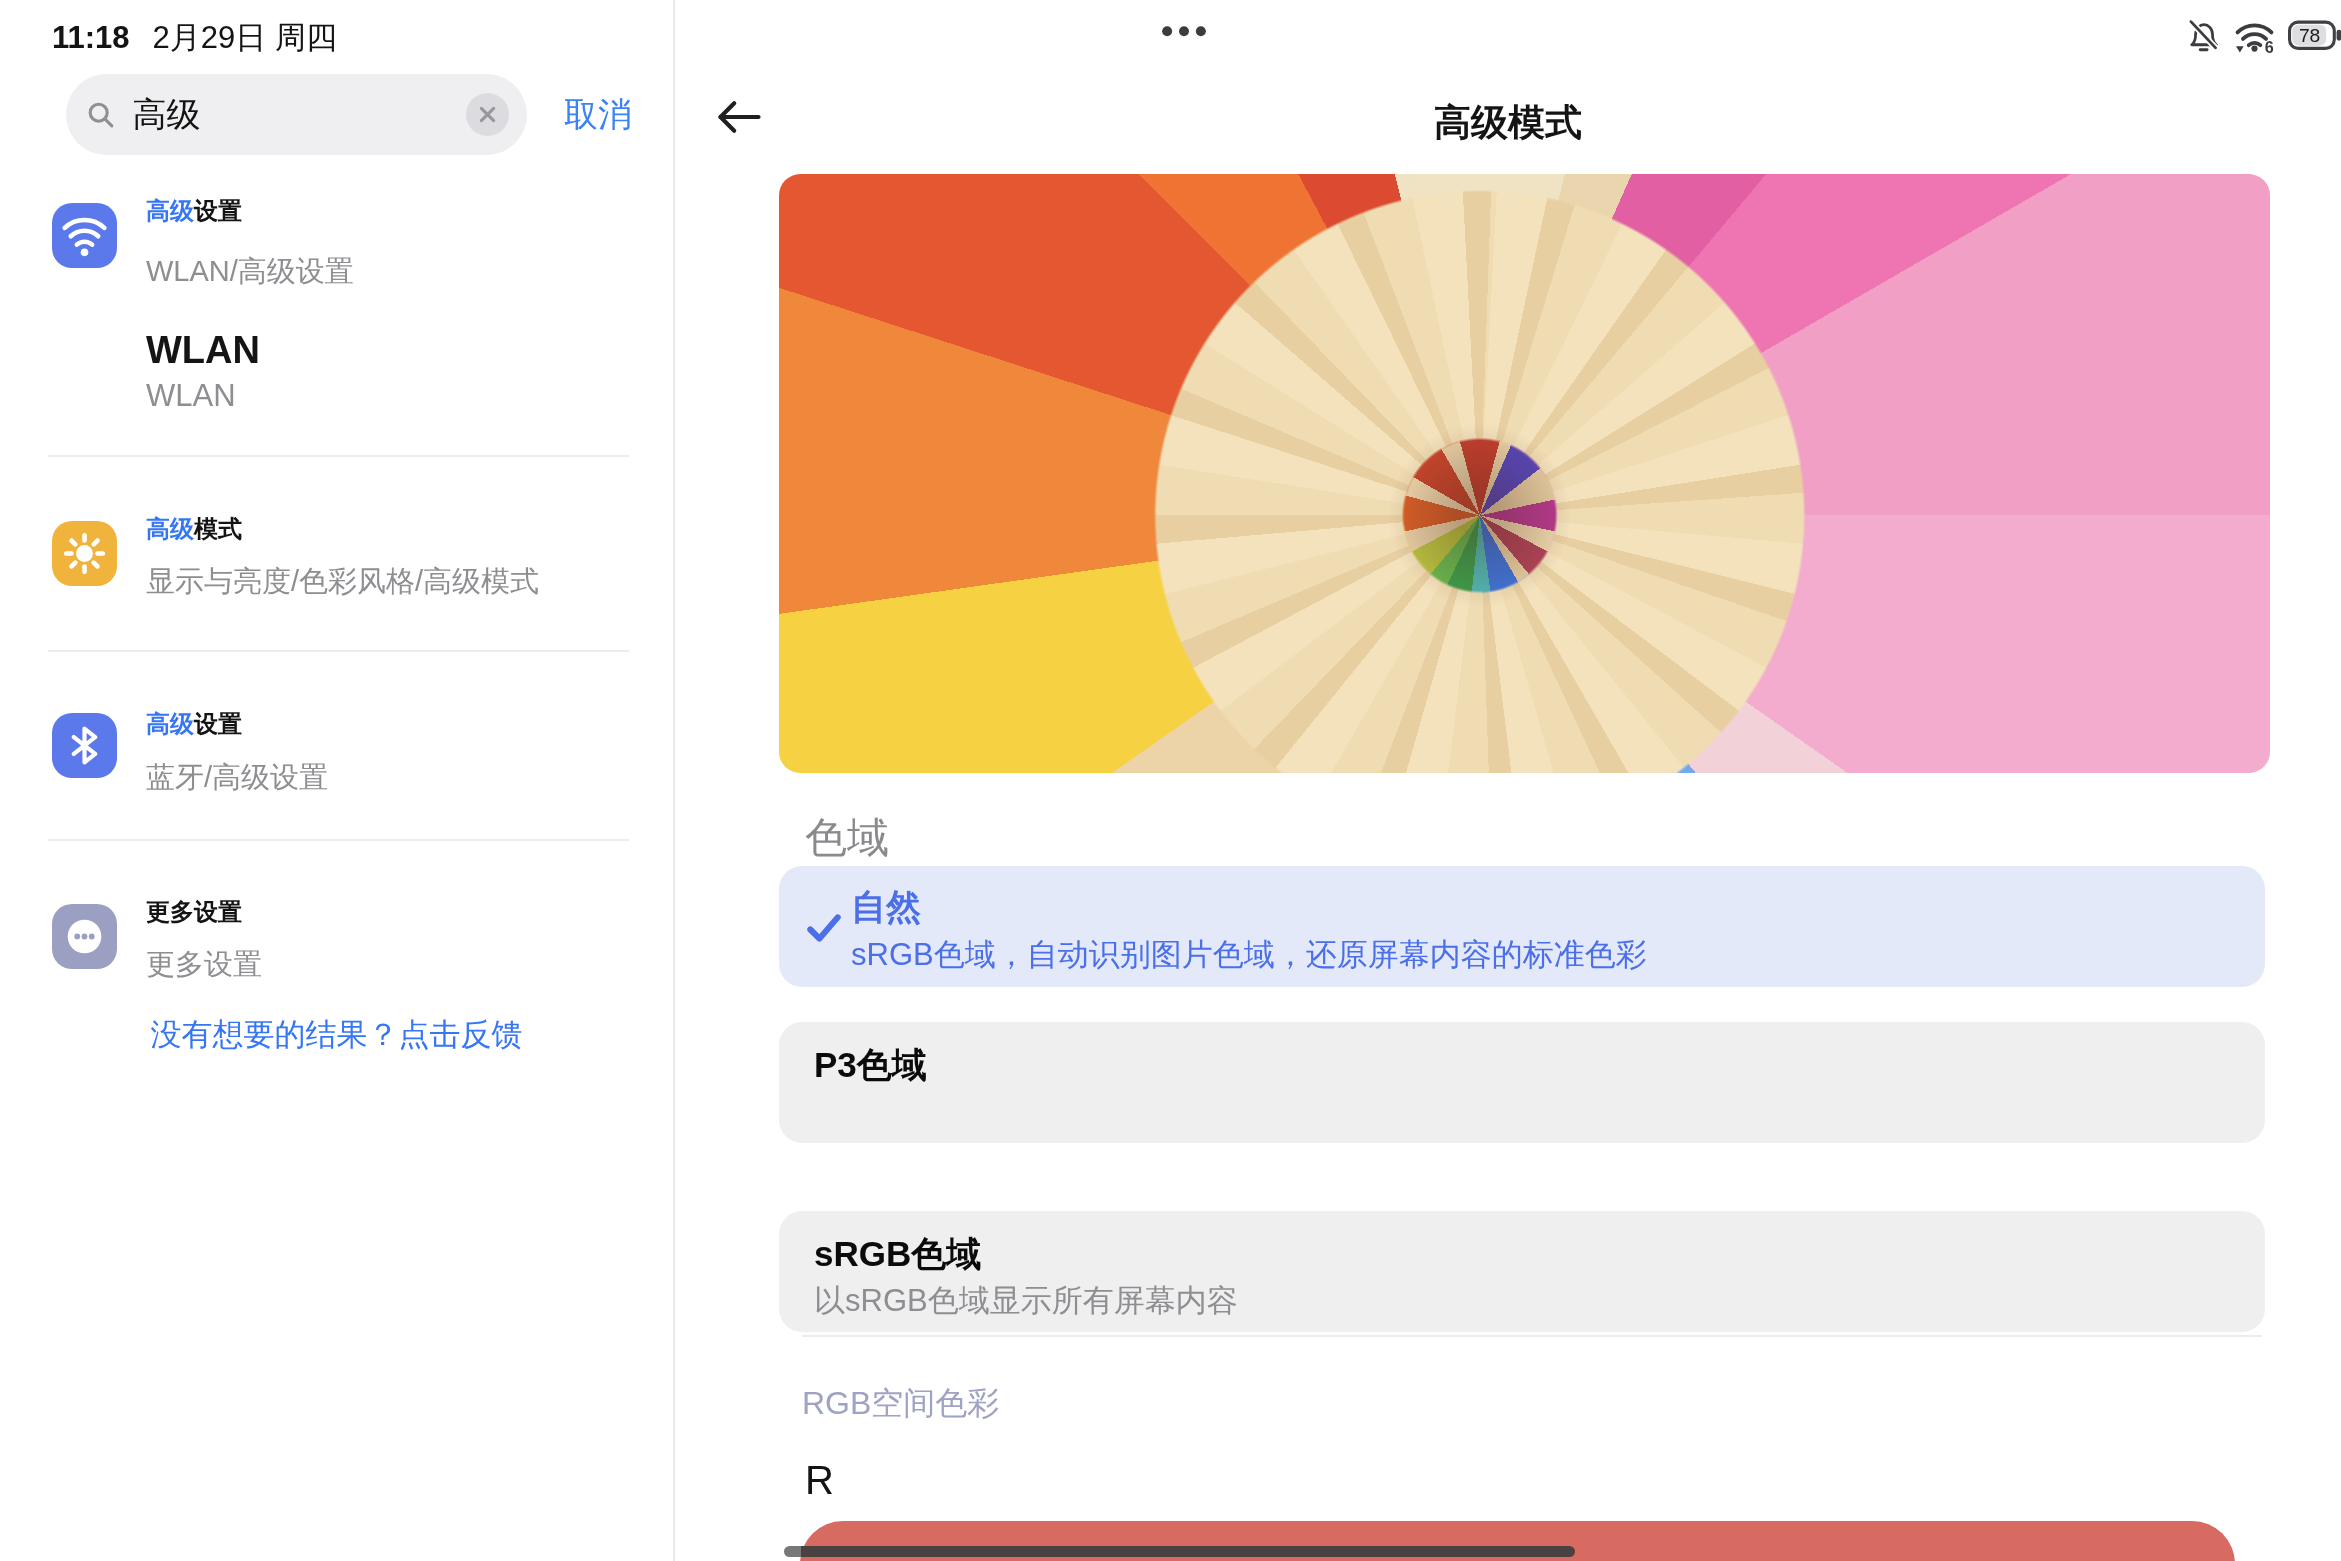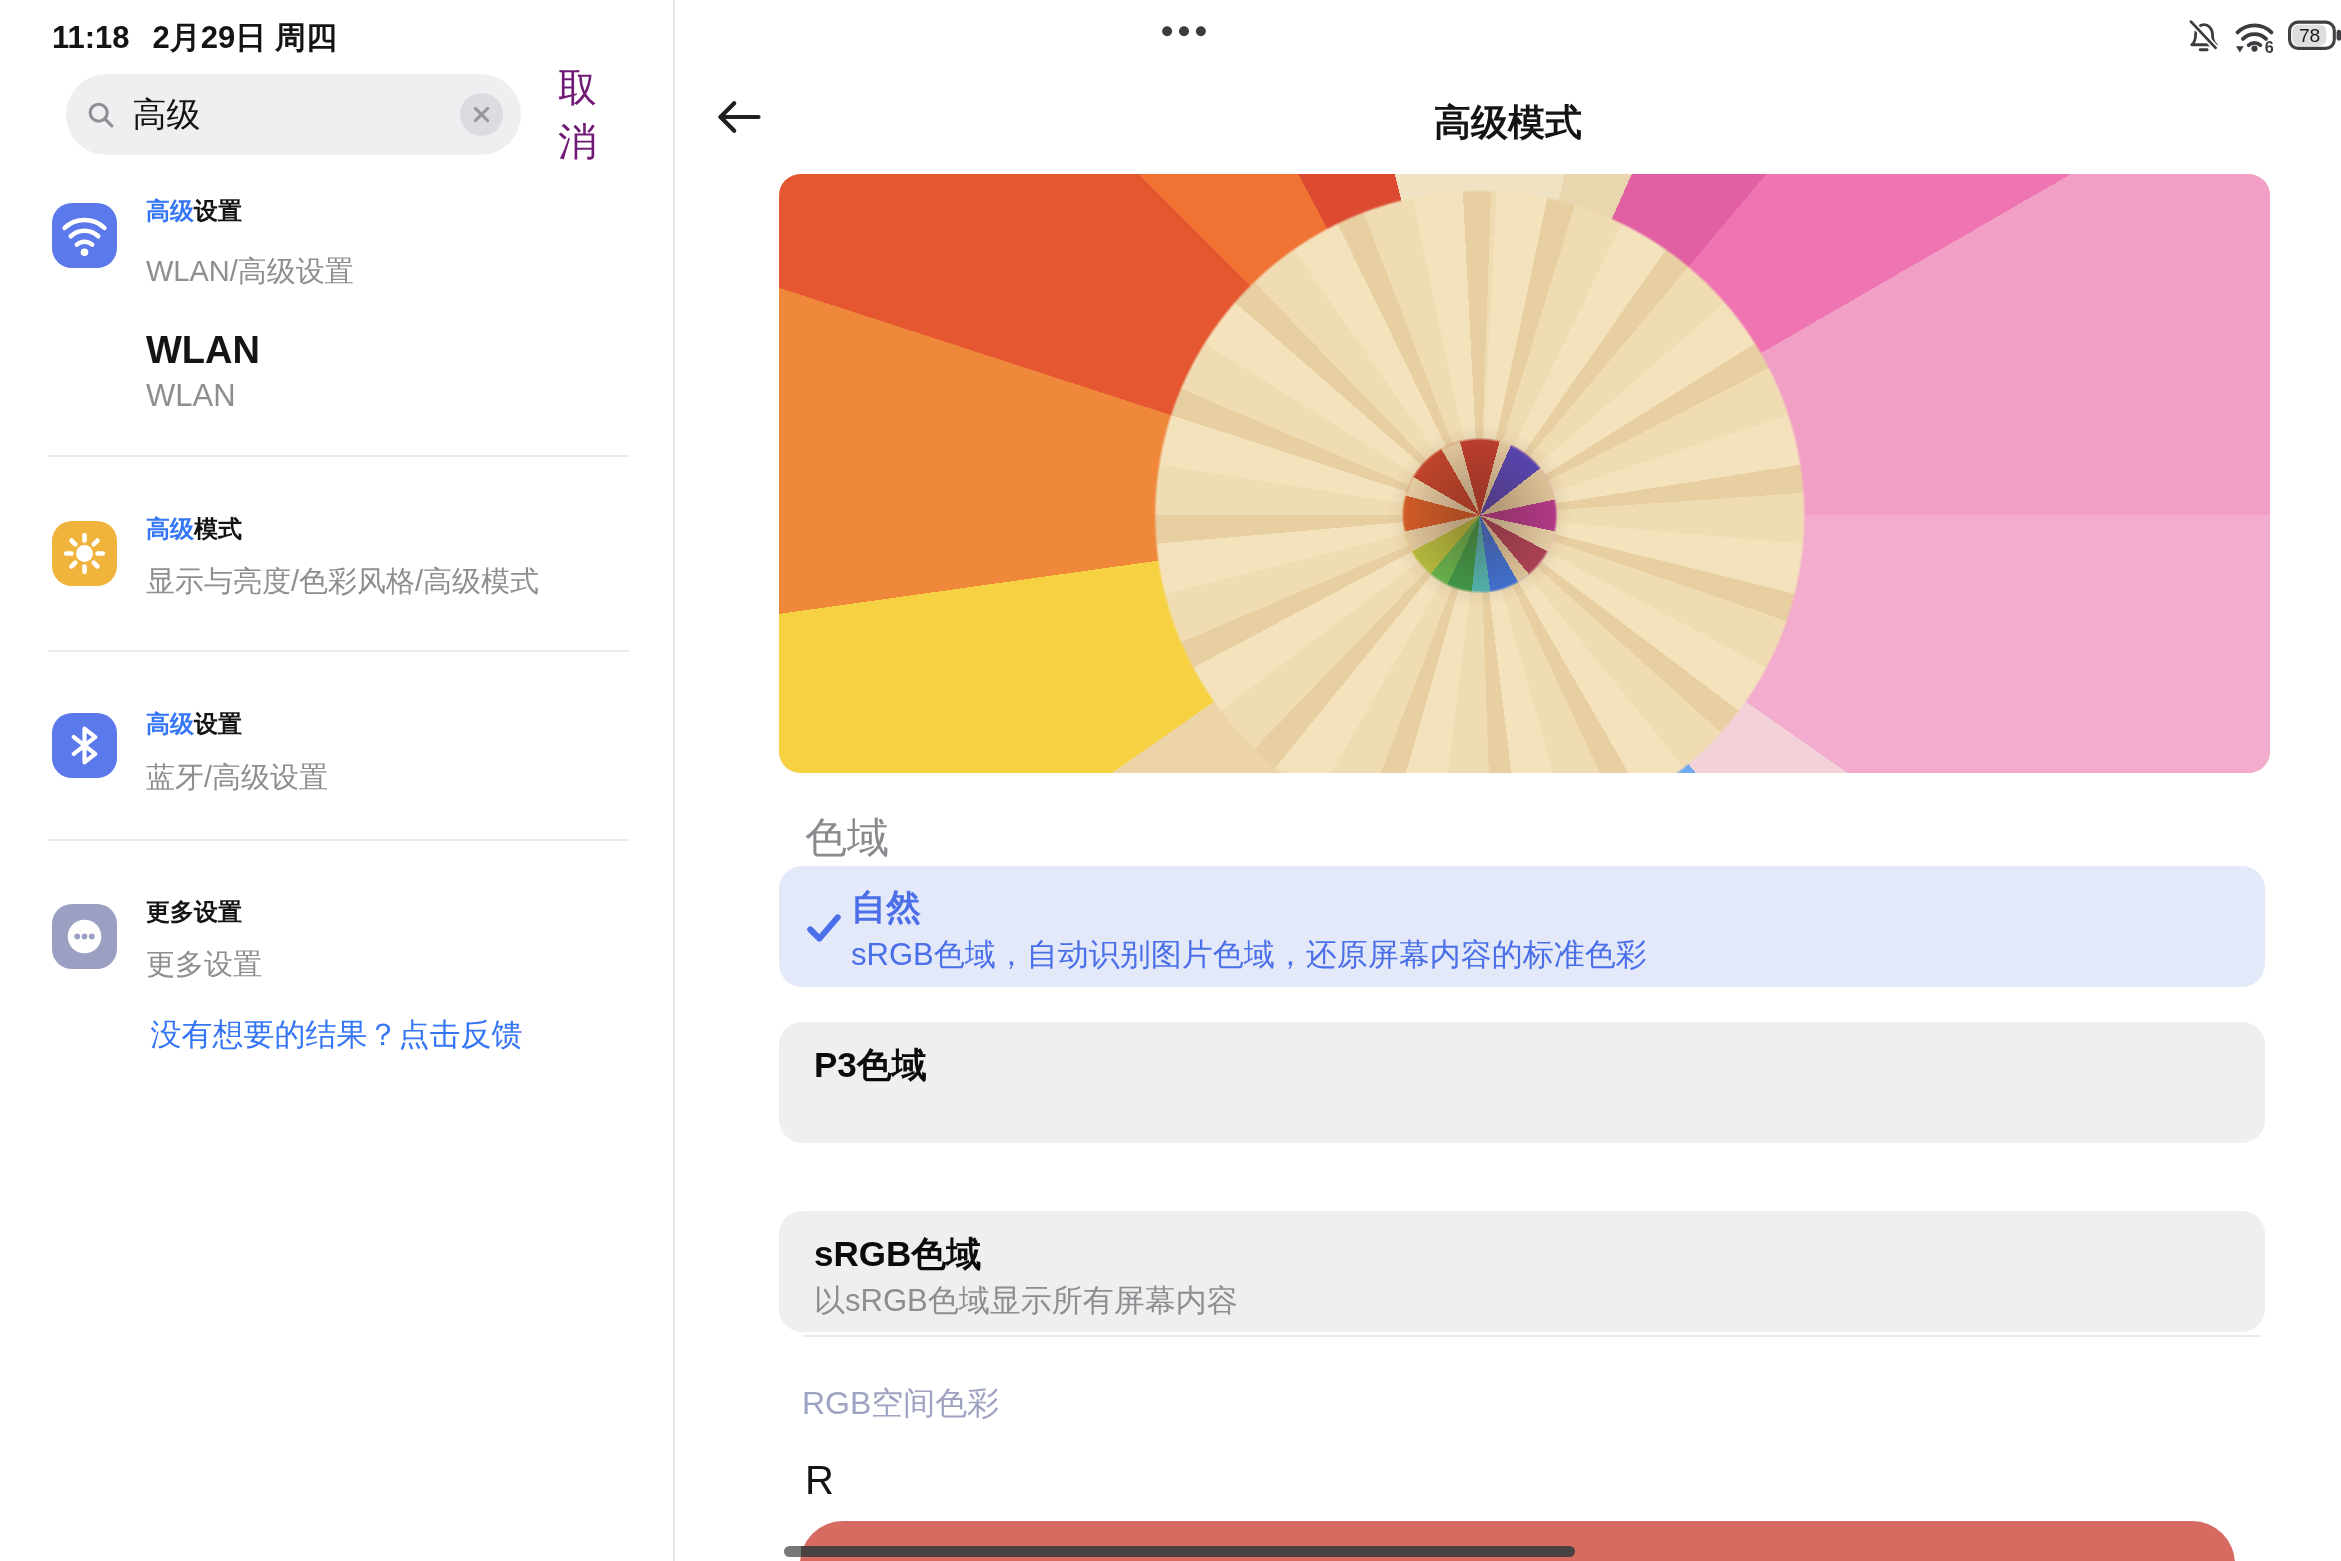--- a/index.html
+++ b/index.html
@@ -5,27 +5,27 @@
   html,body{margin:0;padding:0;background:#ffffff;}
   body{font-family:"Liberation Sans","DejaVu Sans",sans-serif;}
   .app{position:relative;width:2342px;height:1561px;background:#fff;overflow:hidden;}
   .abs{position:absolute;}
 
   
   .left-panel{position:absolute;left:0;top:0;width:673px;height:1513px;background:#fff;}
   .panel-divider{position:absolute;left:673px;top:0;width:1.5px;height:1561px;background:#e9e9eb;}
   .time-row{left:52px;top:17px;font-size:31px;color:#141414;display:flex;gap:23px;align-items:baseline;}
   .time{font-weight:700;}
-  .date{font-weight:700;}
+  .date{font-weight:400;}
 
   .search-row{left:66px;top:74px;width:569px;height:81px;display:flex;align-items:center;}
   .search-pill{width:461px;height:81px;border-radius:41px;background:#efeff1;display:flex;align-items:center;padding:0 18.4px;box-sizing:border-box;}
   .search-query{font-size:34px;color:#141414;margin-left:14px;flex:1;}
   .clear-btn{width:43px;height:43px;flex:0 0 auto;}
-  .cancel-btn{margin-left:37px;font-size:39px;color:#701a75;}
+  .cancel-btn{margin-left:37px;font-size:34px;color:#3b82f6;}
 
   .result-icon{width:65px;height:65px;border-radius:20px;display:flex;align-items:center;justify-content:center;}
   .icon-wifi-bg,.icon-bt-bg{background:#5b79ea;}
   .icon-sun-bg{background:#f0b43c;}
   .icon-more-bg{background:#9ba0c2;}
   .res-title{font-size:24px;font-weight:600;color:#141414;white-space:nowrap;}
   .res-title .hl{color:#3476f5;}
   .res-sub{font-size:29px;color:#8e8e92;white-space:nowrap;}
   .wlan-title{font-size:38px;font-weight:600;color:#141414;}
   .wlan-sub{font-size:31px;color:#8e8e92;}

